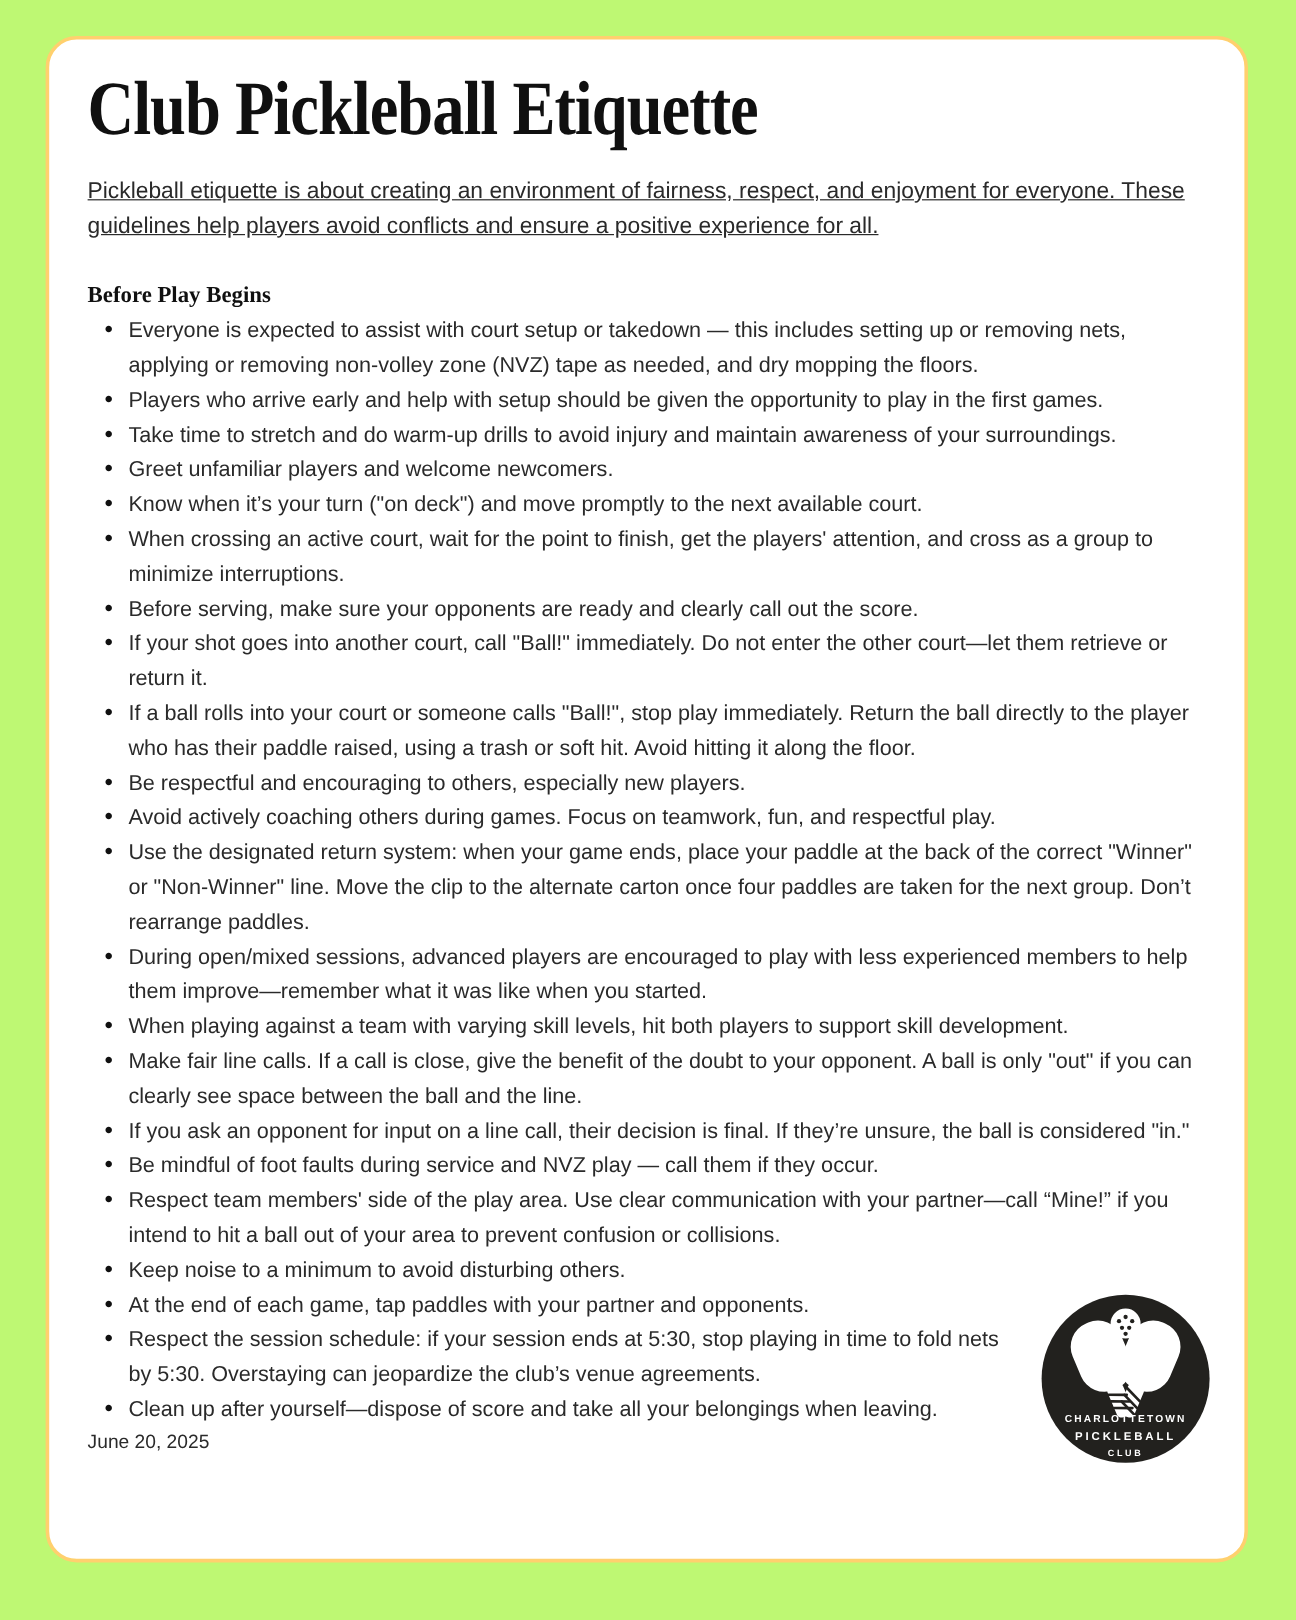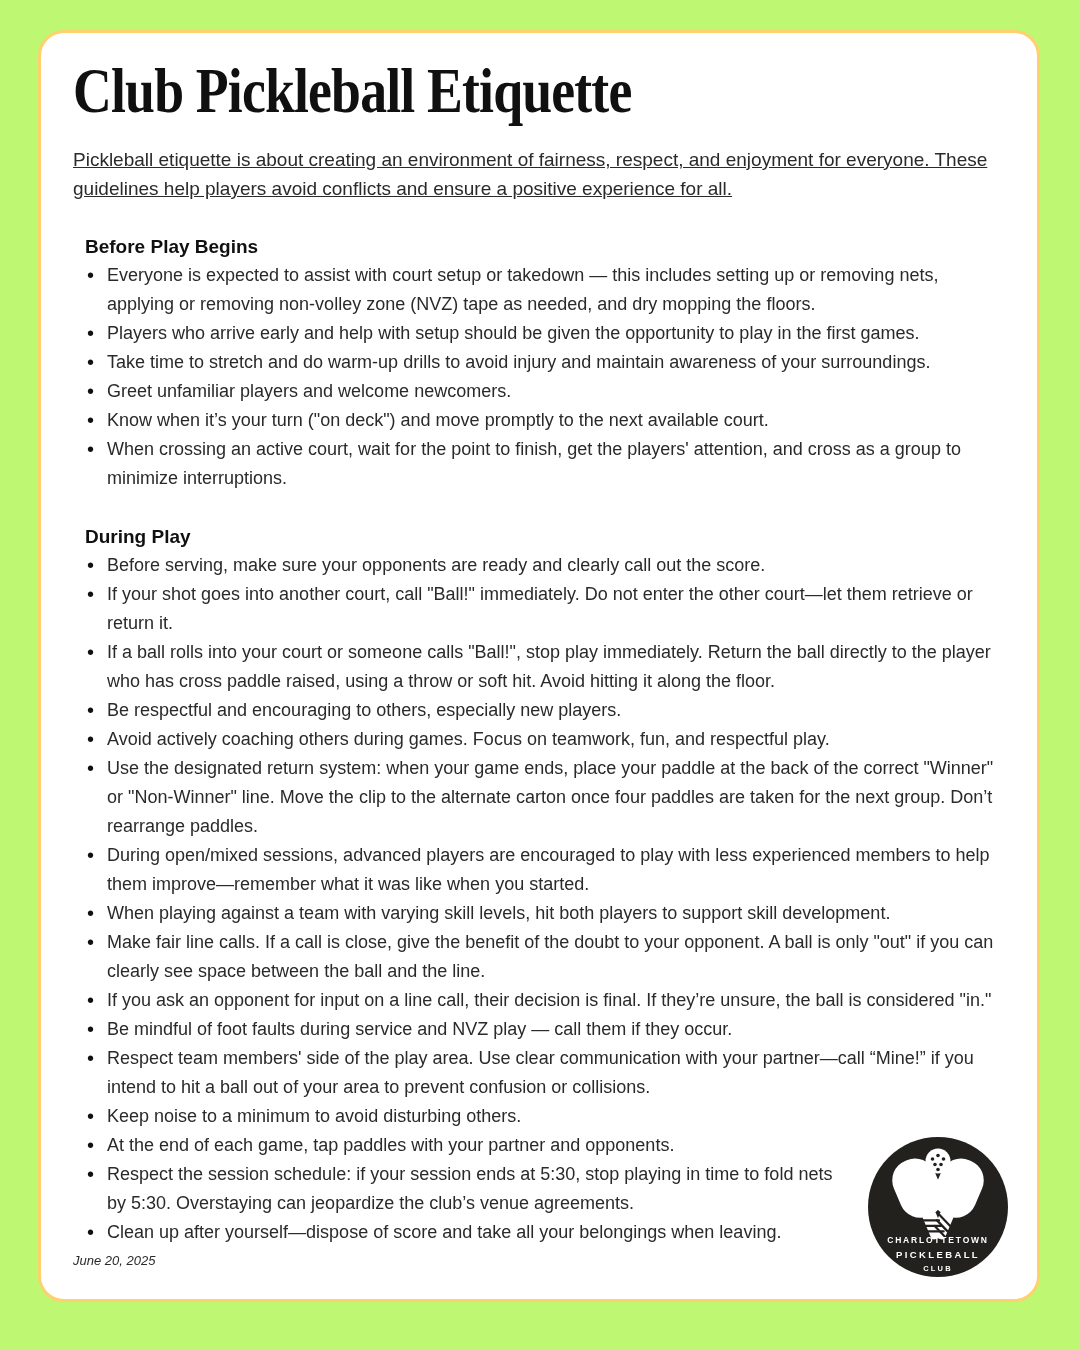--- a/index.html
+++ b/index.html
@@ -42,25 +42,26 @@
     transform-origin:left center;
     white-space:nowrap;
   }
   p.intro{
     margin:22px 0 0 0;
     font-size:19px;
     line-height:29px;
     text-decoration:underline;
   }
   h2.section-heading{
-    margin:29px 0 0 12px;
+    margin:29px 0 0 0;
     font-size:19px;
     line-height:29px;
     font-weight:700;
     color:var(--heading);
+    font-family:Liberation Serif, serif;
   }
   ul.rules{
     margin:0;padding:0;
     list-style:none;
   }
   ul.rules li{
     position:relative;
     padding-left:34px;
     font-size:18px;
     line-height:29px;
@@ -73,23 +74,22 @@
     color:var(--heading);
   }
   .bottom-section::after{content:"";display:block;clear:both;}
   .logo-float{
     float:right;
     width:146px;height:146px;
     margin:-26px -14px 0 22px;
   }
   p.date{
     margin:0;
-    font-size:13px;
+    font-size:16px;
     line-height:28px;
-    font-style:italic;
   }
 </style>
 </head>
 <body>
 
 <div class="page">
   <div class="card">
 
     <h1 class="title">Club Pickleball Etiquette</h1>
 
@@ -98,25 +98,24 @@
     <h2 class="section-heading">Before Play Begins</h2>
     <ul class="rules">
       <li>Everyone is expected to assist with court setup or takedown — this includes setting up or removing nets, applying or removing non-volley zone (NVZ) tape as needed, and dry mopping the floors.</li>
       <li>Players who arrive early and help with setup should be given the opportunity to play in the first games.</li>
       <li>Take time to stretch and do warm-up drills to avoid injury and maintain awareness of your surroundings.</li>
       <li>Greet unfamiliar players and welcome newcomers.</li>
       <li>Know when it’s your turn ("on deck") and move promptly to the next available court.</li>
       <li>When crossing an active court, wait for the point to finish, get the players' attention, and cross as a group to minimize interruptions.</li>
     </ul>
 
-    <h2 class="section-heading">During Play</h2>
     <ul class="rules">
       <li>Before serving, make sure your opponents are ready and clearly call out the score.</li>
       <li>If your shot goes into another court, call "Ball!" immediately. Do not enter the other court—let them retrieve or return it.</li>
-      <li>If a ball rolls into your court or someone calls "Ball!", stop play immediately. Return the ball directly to the player who has cross paddle raised, using a throw or soft hit. Avoid hitting it along the floor.</li>
+      <li>If a ball rolls into your court or someone calls "Ball!", stop play immediately. Return the ball directly to the player who has their paddle raised, using a trash or soft hit. Avoid hitting it along the floor.</li>
       <li>Be respectful and encouraging to others, especially new players.</li>
       <li>Avoid actively coaching others during games. Focus on teamwork, fun, and respectful play.</li>
       <li>Use the designated return system: when your game ends, place your paddle at the back of the correct "Winner" or "Non-Winner" line. Move the clip to the alternate carton once four paddles are taken for the next group. Don’t rearrange paddles.</li>
       <li>During open/mixed sessions, advanced players are encouraged to play with less experienced members to help them improve—remember what it was like when you started.</li>
       <li>When playing against a team with varying skill levels, hit both players to support skill development.</li>
       <li>Make fair line calls. If a call is close, give the benefit of the doubt to your opponent. A ball is only "out" if you can clearly see space between the ball and the line.</li>
       <li>If you ask an opponent for input on a line call, their decision is final. If they’re unsure, the ball is considered "in."</li>
       <li>Be mindful of foot faults during service and NVZ play — call them if they occur.</li>
       <li>Respect team members' side of the play area. Use clear communication with your partner—call “Mine!” if you intend to hit a ball out of your area to prevent confusion or collisions.</li>
       <li>Keep noise to a minimum to avoid disturbing others.</li>

